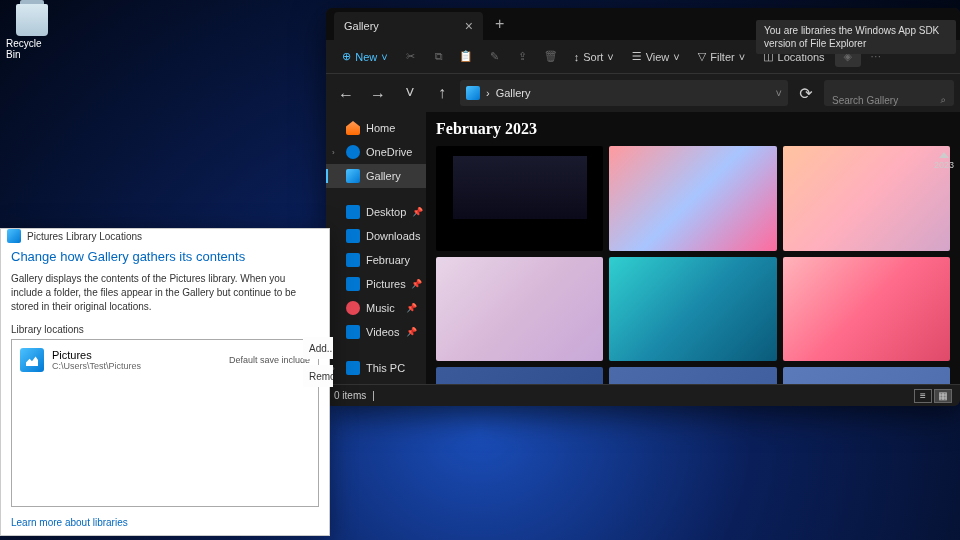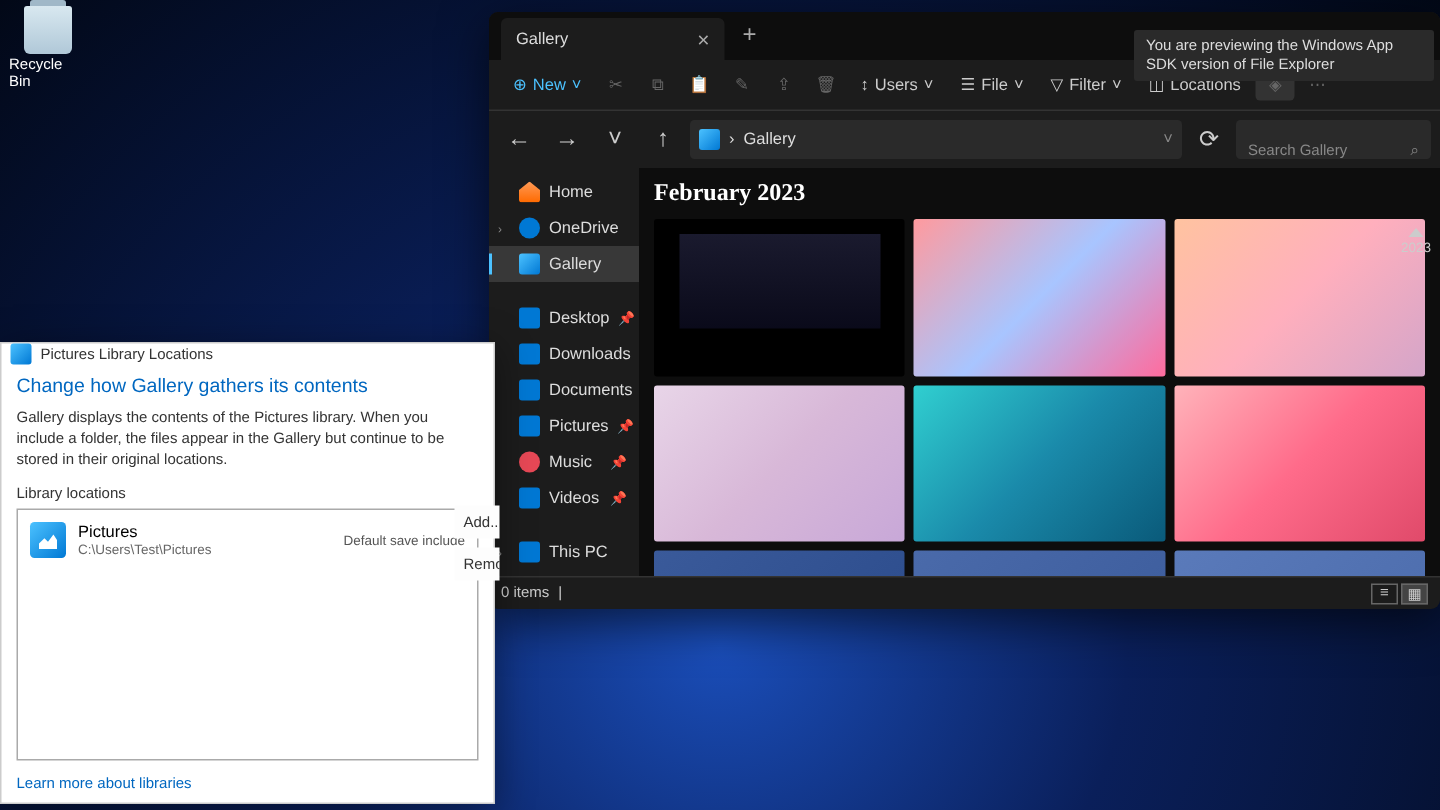--- a/index.html
+++ b/index.html
@@ -92,32 +92,32 @@
 </div>
 
 <div class="explorer">
   <div class="titlebar">
     <div class="tab">
       <span>Gallery</span>
       <span class="x">×</span>
     </div>
     <div class="plus">+</div>
   </div>
-  <div class="preview-banner">You are previewing the Windows App SDK version of File Explorer</div>
+  <div class="preview-banner">You are libraries the Windows App SDK version of File Explorer</div>
 
   <div class="toolbar">
     <div class="tbtn new">⊕ <span>New</span> ˅</div>
     <div class="tbtn icon-only">✂</div>
     <div class="tbtn icon-only">⧉</div>
     <div class="tbtn icon-only">📋</div>
     <div class="tbtn icon-only">✎</div>
     <div class="tbtn icon-only">⇪</div>
     <div class="tbtn icon-only">🗑</div>
-    <div class="tbtn">↕ <span>Users</span> ˅</div>
-    <div class="tbtn">☰ <span>File</span> ˅</div>
+    <div class="tbtn">↕ <span>Sort</span> ˅</div>
+    <div class="tbtn">☰ <span>View</span> ˅</div>
     <div class="tbtn">▽ <span>Filter</span> ˅</div>
     <div class="tbtn">◫ <span>Locations</span></div>
     <div class="tbtn icon-only" style="background:#333">◈</div>
     <div class="tbtn icon-only">⋯</div>
   </div>
 
   <div class="navbar">
     <div class="navbtn">←</div>
     <div class="navbtn">→</div>
     <div class="navbtn">˅</div>
@@ -155,21 +155,21 @@
           <div class="navicon ni-desktop"></div>
           <span>Desktop</span>
           <span class="pin">📌</span>
         </div>
       <div class="navitem">
           <div class="navicon ni-down"></div>
           <span>Downloads</span>
         </div>
       <div class="navitem">
           <div class="navicon ni-docs"></div>
-          <span>Documents</span>
+          <span>February</span>
         </div>
       <div class="navitem">
           <div class="navicon ni-pics"></div>
           <span>Pictures</span>
           <span class="pin">📌</span>
         </div>
       <div class="navitem">
           <div class="navicon ni-music"></div>
           <span>Music</span>
           <span class="pin">📌</span>

